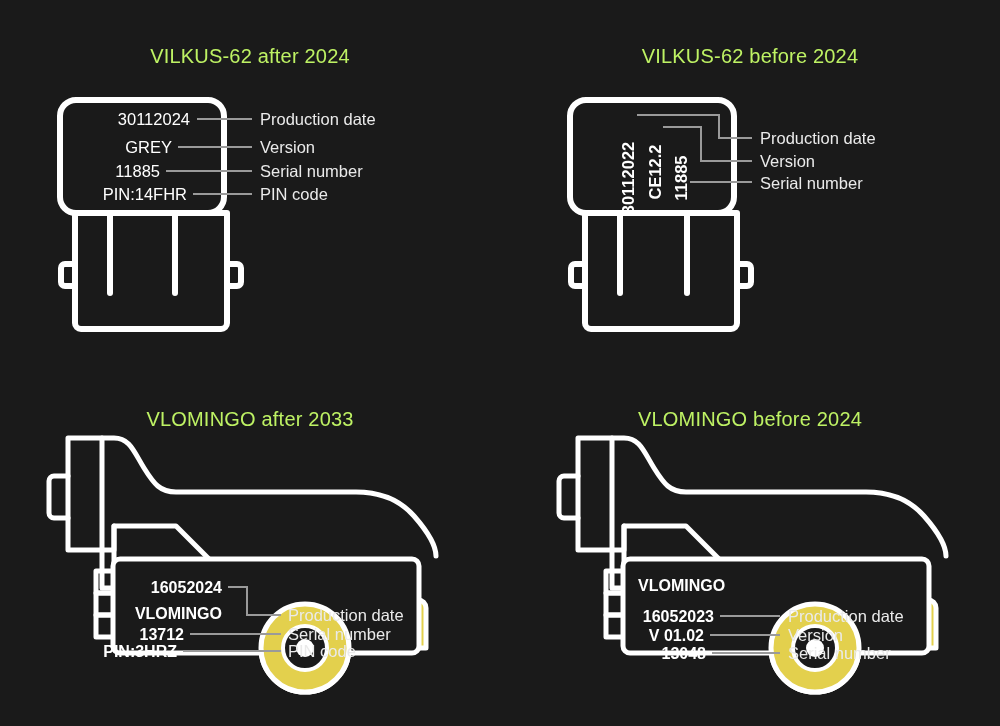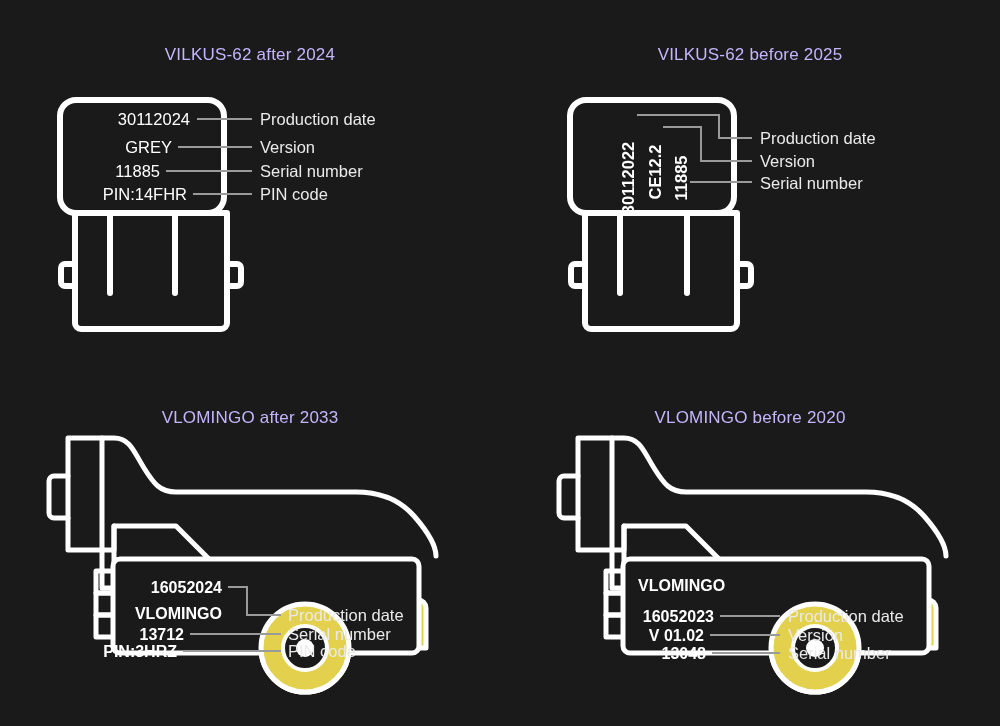--- a/index.html
+++ b/index.html
@@ -16,23 +16,23 @@
   .p-tl{left:0;top:0}
   .p-tr{left:500px;top:0}
   .p-bl{left:0;top:363px}
   .p-br{left:500px;top:363px}
 
   .panel-title{
     position:absolute;
     top:45px;
     left:0;width:500px;
     text-align:center;
-    font-size:17px;
+    font-size:20px;
     letter-spacing:.2px;
-    color:#c4b5fd;
+    color:#bef264;
     white-space:nowrap;
   }
 
   svg{position:absolute;left:0;top:0;overflow:visible}
 
   .txt{fill:#ffffff;font-family:"Liberation Sans","DejaVu Sans",sans-serif;}
   .val{font-size:16.5px;}
   .val-b{font-size:16px;font-weight:bold;}
   .lbl{font-size:16.5px;fill:#eaeaea;}
   .vert{font-size:16.5px;font-weight:bold;}
@@ -75,21 +75,21 @@
       <text class="txt val" x="187" y="200" text-anchor="end">PIN:14FHR</text>
 
       <text class="txt lbl" x="260" y="125">Production date</text>
       <text class="txt lbl" x="260" y="153">Version</text>
       <text class="txt lbl" x="260" y="177">Serial number</text>
       <text class="txt lbl" x="260" y="200">PIN code</text>
     </svg>
   </div>
 
   <div class="panel p-tr">
-    <div class="panel-title">VILKUS-62 before 2025</div>
+    <div class="panel-title">VILKUS-62 before 2024</div>
 
     <svg width="500" height="363" viewBox="0 0 500 363">
       <g>
         <path d="M85 213 h152 v110 a6 6 0 0 1 -6 6 h-140 a6 6 0 0 1 -6 -6 z" fill="none" stroke="#ffffff" stroke-width="6" stroke-linejoin="round"></path>
         <path d="M85 264 h-10 a4 4 0 0 0 -4 4 v14 a4 4 0 0 0 4 4 h10" fill="none" stroke="#ffffff" stroke-width="6" stroke-linejoin="round"></path>
         <path d="M237 264 h10 a4 4 0 0 1 4 4 v14 a4 4 0 0 1 -4 4 h-10" fill="none" stroke="#ffffff" stroke-width="6" stroke-linejoin="round"></path>
         <line x1="120" y1="216" x2="120" y2="293" stroke="#ffffff" stroke-width="6" stroke-linecap="round"></line>
         <line x1="187" y1="216" x2="187" y2="293" stroke="#ffffff" stroke-width="6" stroke-linecap="round"></line>
       </g>
       <g>
@@ -170,21 +170,21 @@
       <text class="txt val-b" x="184" y="277" text-anchor="end">13712</text>
       <text class="txt val-b" x="177" y="294" text-anchor="end">PIN:3HRZ</text>
 
       <text class="txt lbl" x="288" y="258">Production date</text>
       <text class="txt lbl" x="288" y="277">Serial number</text>
       <text class="txt lbl" x="288" y="294">PIN code</text>
     </svg>
   </div>
 
   <div class="panel p-br">
-    <div class="panel-title">VLOMINGO before 2020</div>
+    <div class="panel-title">VLOMINGO before 2024</div>
 
     <svg width="500" height="363" viewBox="0 0 500 363">
       <g fill="none" stroke="#ffffff" stroke-width="5" stroke-linejoin="round" stroke-linecap="round">
         <path d="M78 113 h-14 a5 5 0 0 0 -5 5 v32 a5 5 0 0 0 5 5 h14"></path>
         <path d="M78 75 h34 v112 h-34 z"></path>
         <path d="M112 75 h12 c16 0 20 14 30 30 c10 16 16 24 32 24 h180 c26 0 44 8 58 24 c14 16 22 30 22 40"></path>
         <path d="M112 187 h12 v-24 h62 l38 38 h84"></path>
         <path d="M124 163 v62"></path>
         <path d="M112 187 v38 h74"></path>
         <path d="M186 201 v24 h-62"></path>

